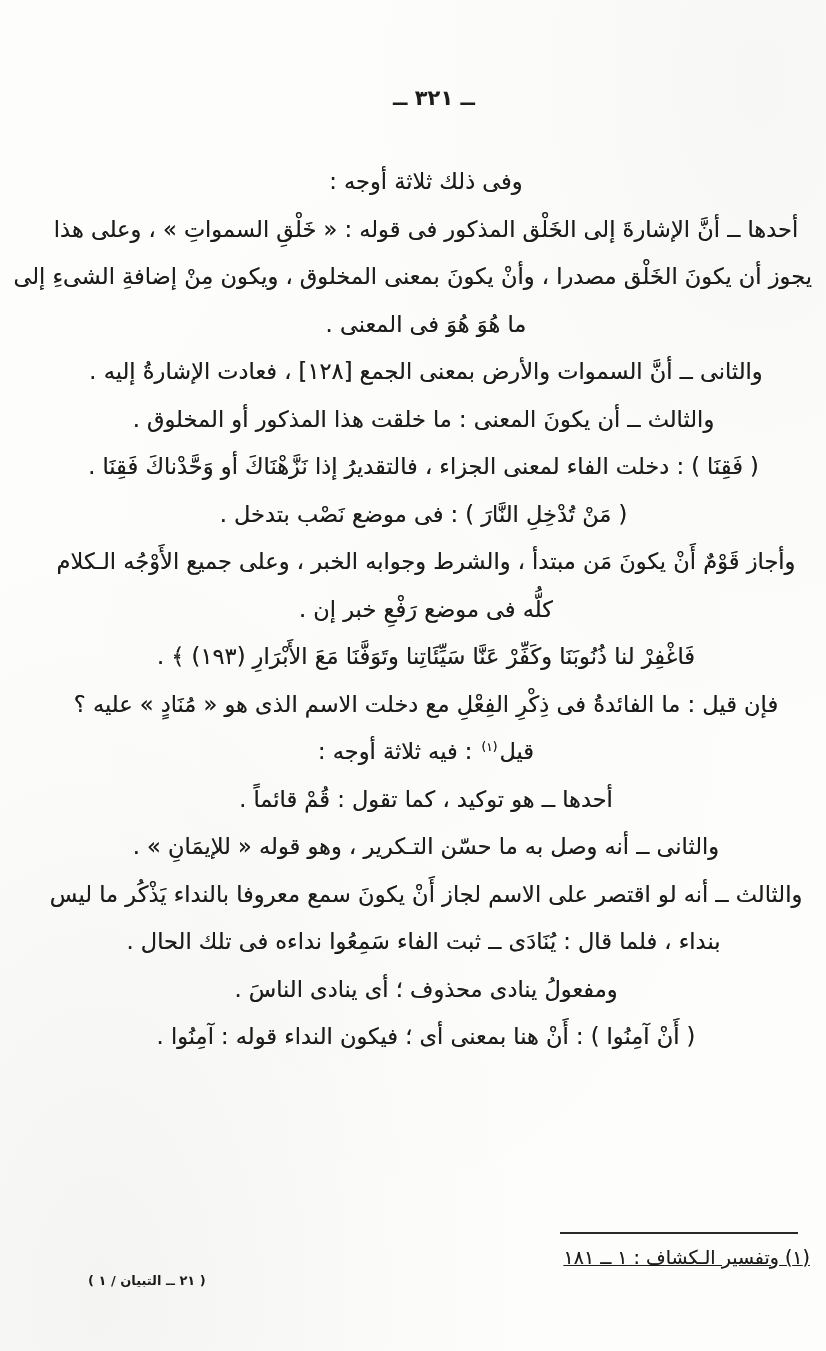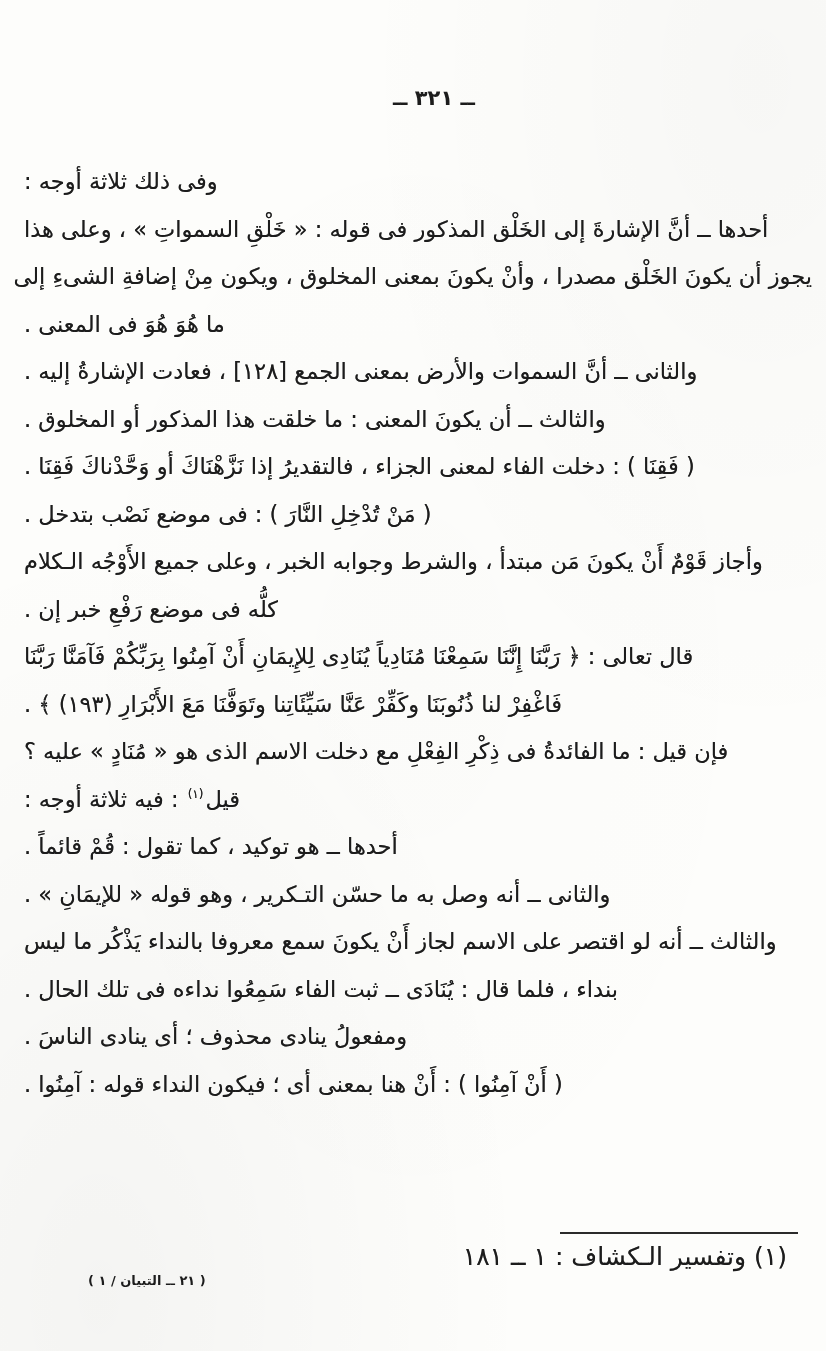--- a/index.html
+++ b/index.html
@@ -19,42 +19,43 @@
   }
   .page-number{
     position:absolute;top:86px;left:0;right:0;
     padding-left:26px; 
     text-align:center;
     font-size:21px;font-weight:bold;letter-spacing:2px;
     direction:rtl;
     margin-left:16px;
   }
   .body-text{
-    position:absolute;top:158px;right:14px;left:24px;
-    direction:rtl;text-align:left;
+    position:absolute;top:158px;right:14px;left:40px;
+    direction:rtl;text-align:center;
     font-size:22.5px;
   }
   .line{
     height:47.5px;line-height:47.5px;white-space:nowrap;
     text-shadow:0 0 0.5px rgba(0,0,0,0.55); 
   }
   .line.ind-sm{padding-right:5px;}
   sup.fn-ref{
     font-size:12px;vertical-align:super;line-height:0;
     margin:0 2px;
   }
   .footnote-sep{
     position:absolute;top:1232px;right:28px;width:238px;height:0;
     border-top:2px solid #2a2a2a;
   }
   .footnote{
-    position:absolute;top:1242px;right:39px;
+    position:absolute;top:1242px;right:16px;
     direction:rtl;text-align:right;
-    font-size:25px;line-height:30px;white-space:nowrap;
+    font-size:19px;line-height:30px;white-space:nowrap;
     text-shadow:0 0 0.5px rgba(0,0,0,0.5);
+    text-decoration:underline;
   }
   .signature{
     position:absolute;top:1266px;left:88px;
     direction:rtl;text-align:right;
     font-size:13px;font-weight:bold;line-height:30px;white-space:nowrap;
   }
 </style>
 </head>
 <body>
 
@@ -64,21 +65,20 @@
   <div class="line">وفى ذلك ثلاثة أوجه :</div>
   <div class="line">أحدها ــ أنَّ الإشارةَ إلى الخَلْق المذكور فى قوله : « خَلْقِ السمواتِ » ، وعلى هذا</div>
   <div class="line">يجوز أن يكونَ الخَلْق مصدرا ، وأنْ يكونَ بمعنى المخلوق ، ويكون مِنْ إضافةِ الشىءِ إلى</div>
   <div class="line">ما هُوَ هُوَ فى المعنى .</div>
   <div class="line">والثانى ــ أنَّ السموات والأرض بمعنى الجمع [١٢٨] ، فعادت الإشارةُ إليه .</div>
   <div class="line ind-sm">والثالث ــ أن يكونَ المعنى : ما خلقت هذا المذكور أو المخلوق .</div>
   <div class="line ind-sm">( فَقِنَا ) : دخلت الفاء لمعنى الجزاء ، فالتقديرُ إذا نَزَّهْنَاكَ أو وَحَّدْناكَ فَقِنَا .</div>
   <div class="line ind-sm">( مَنْ تُدْخِلِ النَّارَ ) : فى موضع نَصْب بتدخل .</div>
   <div class="line">وأجاز قَوْمٌ أَنْ يكونَ مَن مبتدأ ، والشرط وجوابه الخبر ، وعلى جميع الأَوْجُه الـكلام</div>
   <div class="line">كلُّه فى موضع رَفْعِ خبر إن .</div>
-  <div class="line">قال تعالى : ﴿ رَبَّنَا إِنَّنَا سَمِعْنَا مُنَادِياً يُنَادِى لِلإِيمَانِ أَنْ آمِنُوا بِرَبِّكُمْ فَآمَنَّا رَبَّنَا</div>
   <div class="line">فَاغْفِرْ لنا ذُنُوبَنَا وكَفِّرْ عَنَّا سَيِّئَاتِنا وتَوَفَّنَا مَعَ الأَبْرَارِ (١٩٣) ﴾ .</div>
   <div class="line">فإن قيل : ما الفائدةُ فى ذِكْرِ الفِعْلِ مع دخلت الاسم الذى هو « مُنَادٍ » عليه ؟</div>
   <div class="line">
     <span>قيل</span><sup class="fn-ref">(١)</sup><span> : فيه ثلاثة أوجه :</span>
   </div>
   <div class="line">أحدها ــ هو توكيد ، كما تقول : قُمْ قائماً .</div>
   <div class="line">والثانى ــ أنه وصل به ما حسّن التـكرير ، وهو قوله « للإيمَانِ » .</div>
   <div class="line">والثالث ــ أنه لو اقتصر على الاسم لجاز أَنْ يكونَ سمع معروفا بالنداء يَذْكُر ما ليس</div>
   <div class="line ind-sm">بنداء ، فلما قال : يُنَادَى ــ ثبت الفاء سَمِعُوا نداءه فى تلك الحال .</div>
   <div class="line">ومفعولُ ينادى محذوف ؛ أى ينادى الناسَ .</div>

